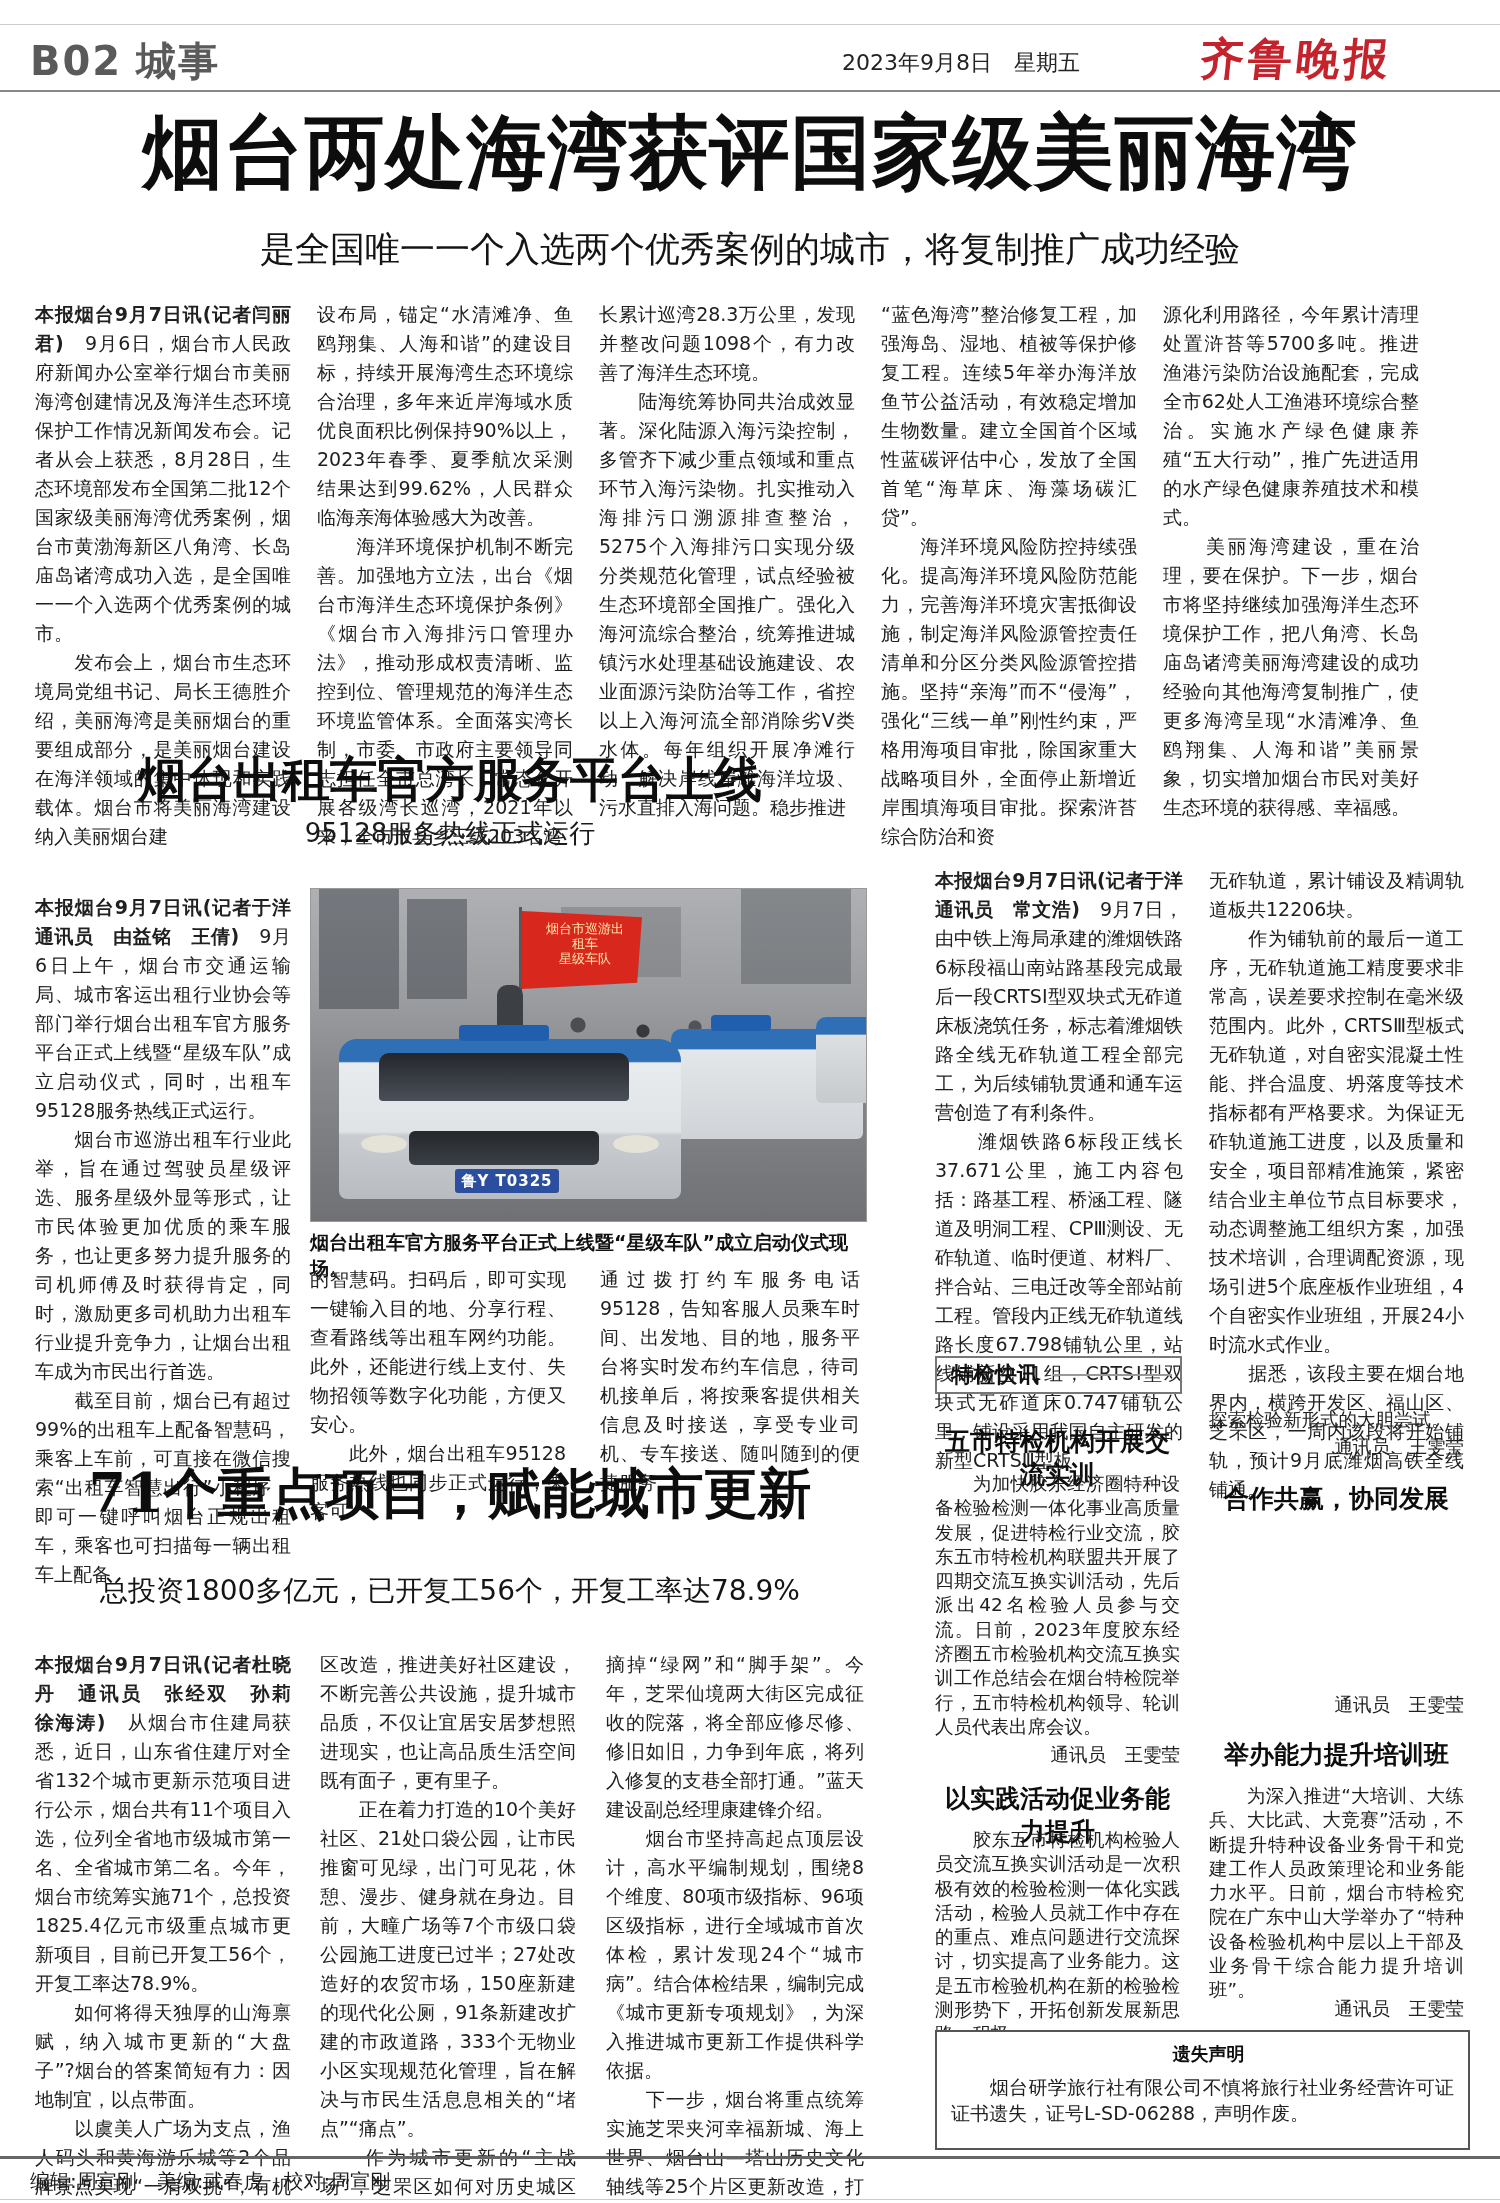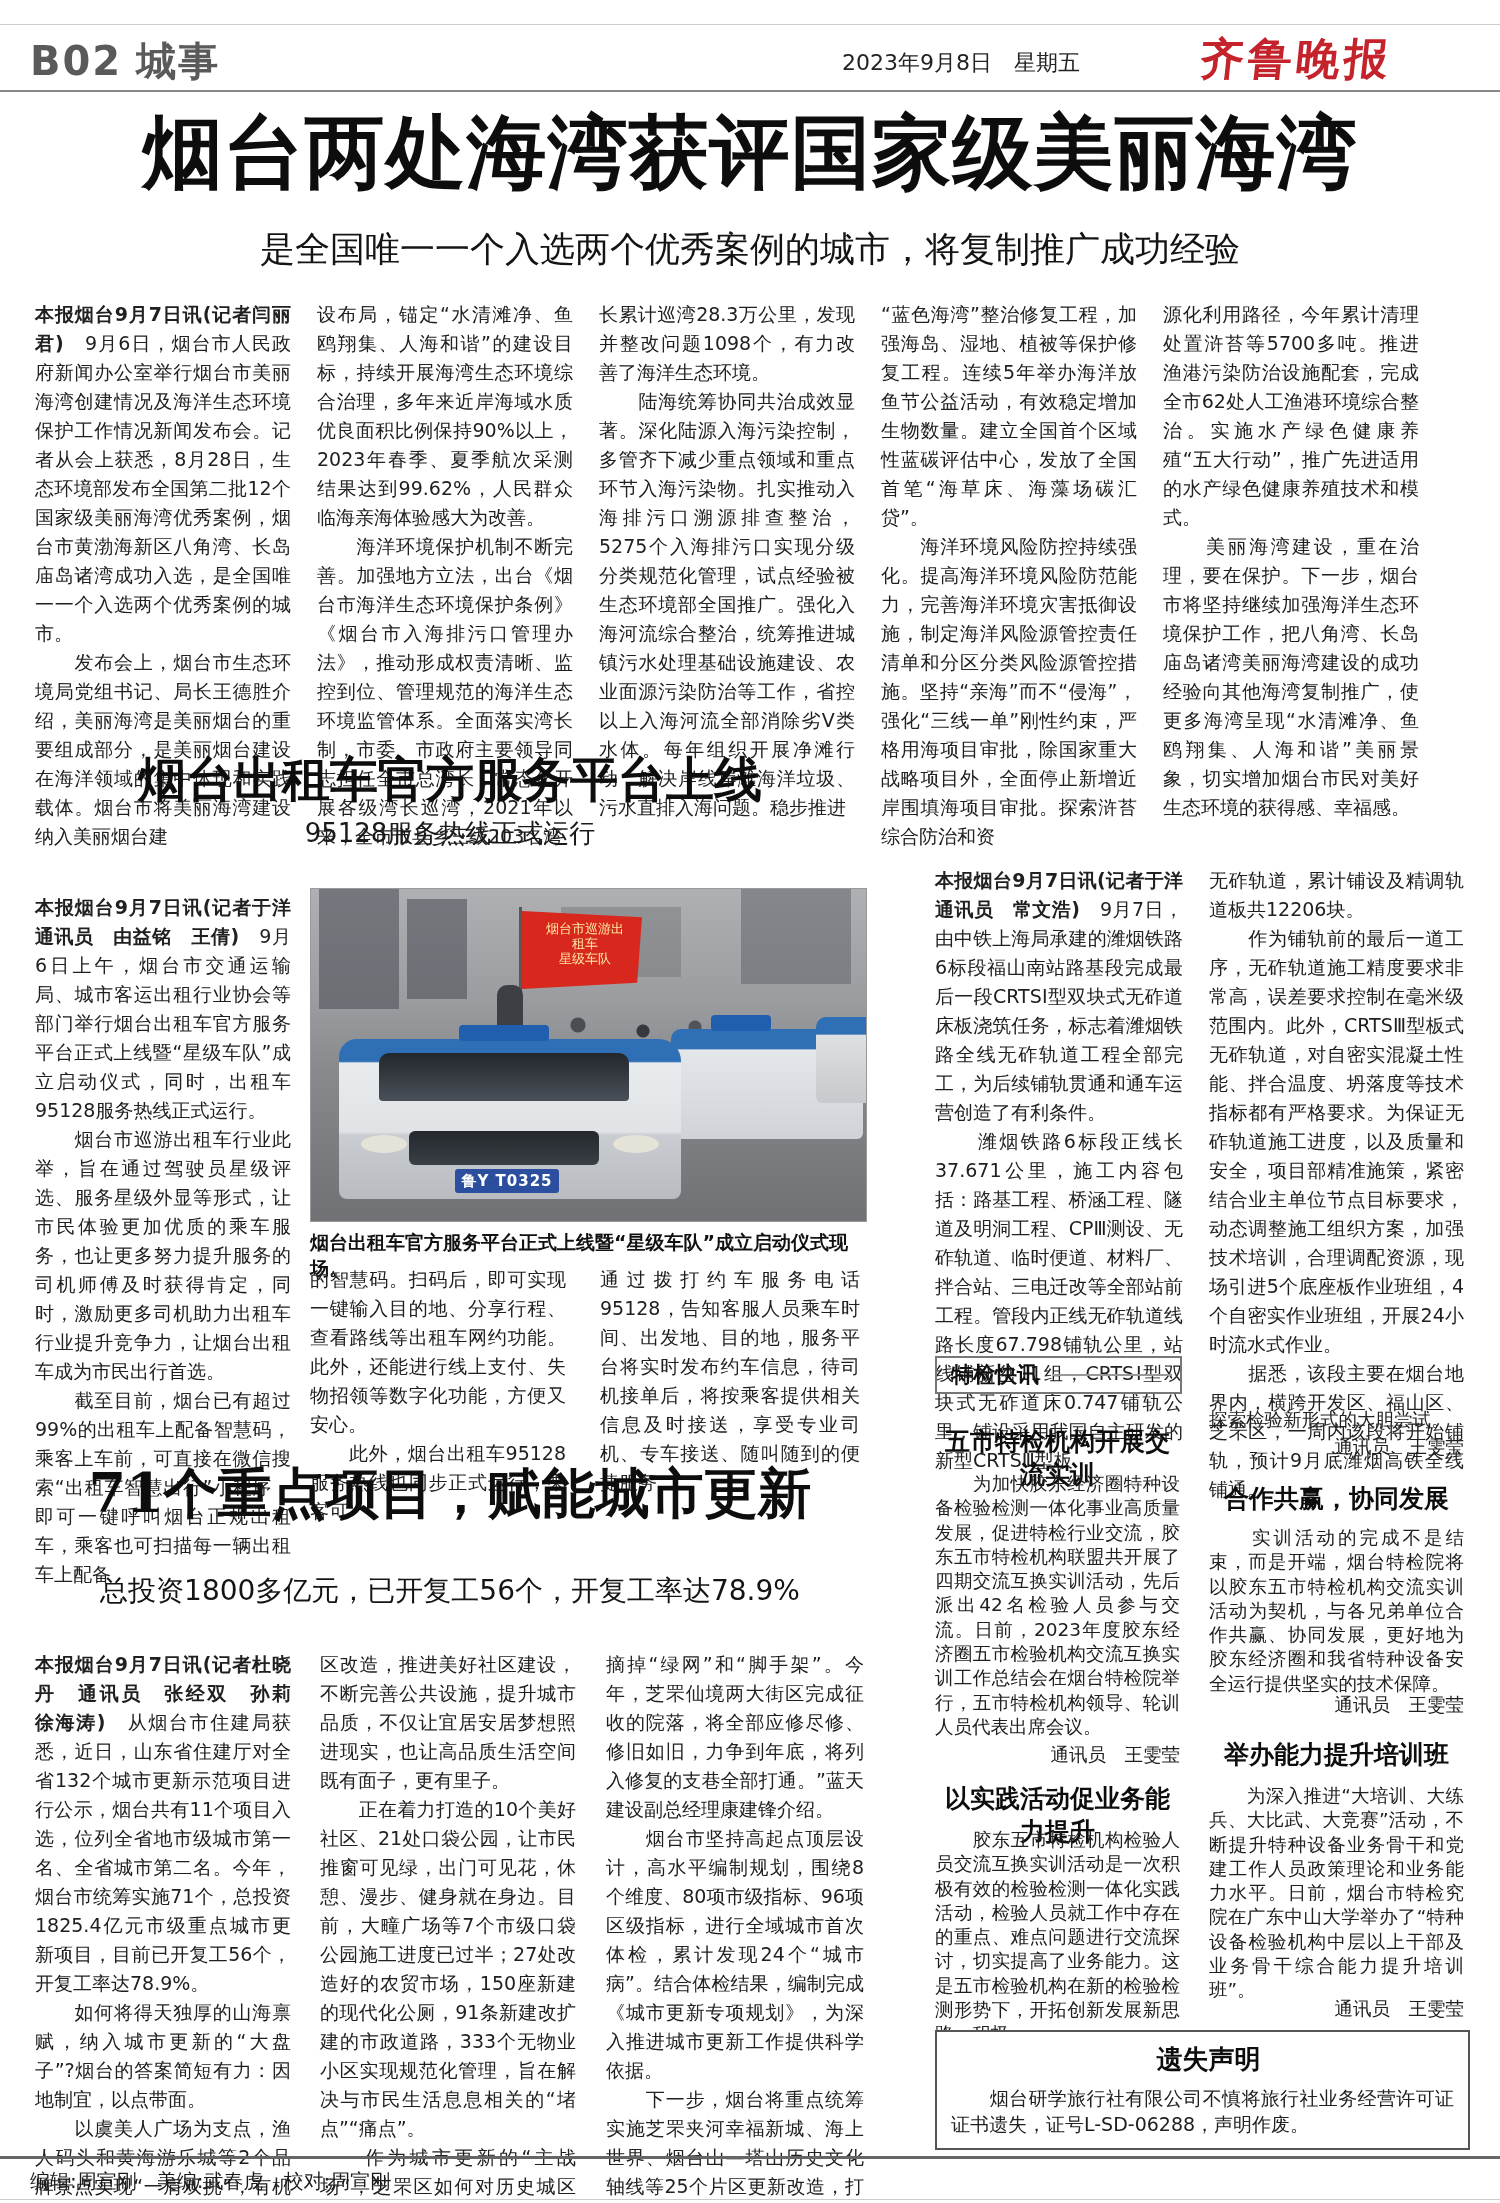--- a/index.html
+++ b/index.html
@@ -79,21 +79,21 @@
   .tjc2cont{left:1209px;top:1408px;width:255px;}
   .tjc2by0{left:1209px;top:1434px;width:255px;}
   .tjc2h3{left:1209px;top:1482px;width:255px;}
   .tjc2b3{left:1209px;top:1526px;width:255px;height:152px;}
   .tjc2by3{left:1209px;top:1692px;width:255px;}
   .tjc2h4{left:1209px;top:1738px;width:255px;}
   .tjc2b4{left:1209px;top:1784px;width:255px;height:220px;}
   .tjc2by4{left:1209px;top:1996px;width:255px;}
   
   .notice{left:935px;top:2030px;width:531px;height:116px;border:2px solid #555;background:#fff;}
-  .notice-title{margin-top:10px;text-align:center;font-size:26px;font-weight:900;color:#0d0d0d;
+  .notice-title{margin-top:10px;text-align:center;font-size:18px;font-weight:900;color:#0d0d0d;
                 font-family:"DejaVu Serif","Liberation Serif",serif;margin-left:12px;}
   .notice-body{margin:8px 14px 0 14px;font-size:19px;line-height:26px;text-align:justify;white-space:pre-wrap;color:#202020;}
   
   .proj-title{left:35px;top:1458px;width:830px;text-align:center;font-size:54px;font-weight:900;
               font-family:"DejaVu Serif","Liberation Serif",serif;color:#0d0d0d;}
   .proj-sub{left:35px;top:1572px;width:830px;text-align:center;font-size:28px;color:#141414;}
   .proj-col{top:1650px;height:480px;}
   .pc1{left:35px;width:256px;}
   .pc2{left:320px;width:256px;}
   .pc3{left:606px;width:258px;}
@@ -173,21 +173,20 @@
     <span class="tj-label-rule"></span>
   </div>
   <div class="abs tj-head tjc1h1">五市特检机构开展交流实训</div>
   <div class="abs tj-body tjc1b1">　　为加快胶东经济圈特种设备检验检测一体化事业高质量发展，促进特检行业交流，胶东五市特检机构联盟共开展了四期交流互换实训活动，先后派出42名检验人员参与交流。日前，2023年度胶东经济圈五市检验机构交流互换实训工作总结会在烟台特检院举行，五市特检机构领导、轮训人员代表出席会议。</div>
   <div class="abs byline tjc1by1">通讯员　王雯莹</div>
   <div class="abs tj-head tjc1h2">以实践活动促业务能力提升</div>
   <div class="abs tj-body tjc1b2">　　胶东五市特检机构检验人员交流互换实训活动是一次积极有效的检验检测一体化实践活动，检验人员就工作中存在的重点、难点问题进行交流探讨，切实提高了业务能力。这是五市检验机构在新的检验检测形势下，开拓创新发展新思路、积极</div>
   <div class="abs tj-body tjc2cont">探索检验新形式的大胆尝试。</div>
   <div class="abs byline tjc2by0">通讯员　王雯莹</div>
   <div class="abs tj-head tjc2h3">合作共赢，协同发展</div>
-  <div class="abs tj-body tjc2b3">　　实训活动的完成不是结束，而是开端，烟台特检院将以胶东五市特检机构交流实训活动为契机，与各兄弟单位合作共赢、协同发展，更好地为胶东经济圈和我省特种设备安全运行提供坚实的技术保障。</div>
   <div class="abs byline tjc2by3">通讯员　王雯莹</div>
   <div class="abs tj-head tjc2h4">举办能力提升培训班</div>
   <div class="abs tj-body tjc2b4">　　为深入推进“大培训、大练兵、大比武、大竞赛”活动，不断提升特种设备业务骨干和党建工作人员政策理论和业务能力水平。日前，烟台市特检究院在广东中山大学举办了“特种设备检验机构中层以上干部及业务骨干综合能力提升培训班”。</div>
   <div class="abs byline tjc2by4">通讯员　王雯莹</div>
 
   <div class="abs notice">
     <div class="notice-title">遗失声明</div>
     <div class="notice-body">　　烟台研学旅行社有限公司不慎将旅行社业务经营许可证证书遗失，证号L-SD-06288，声明作废。</div>
   </div>
 

